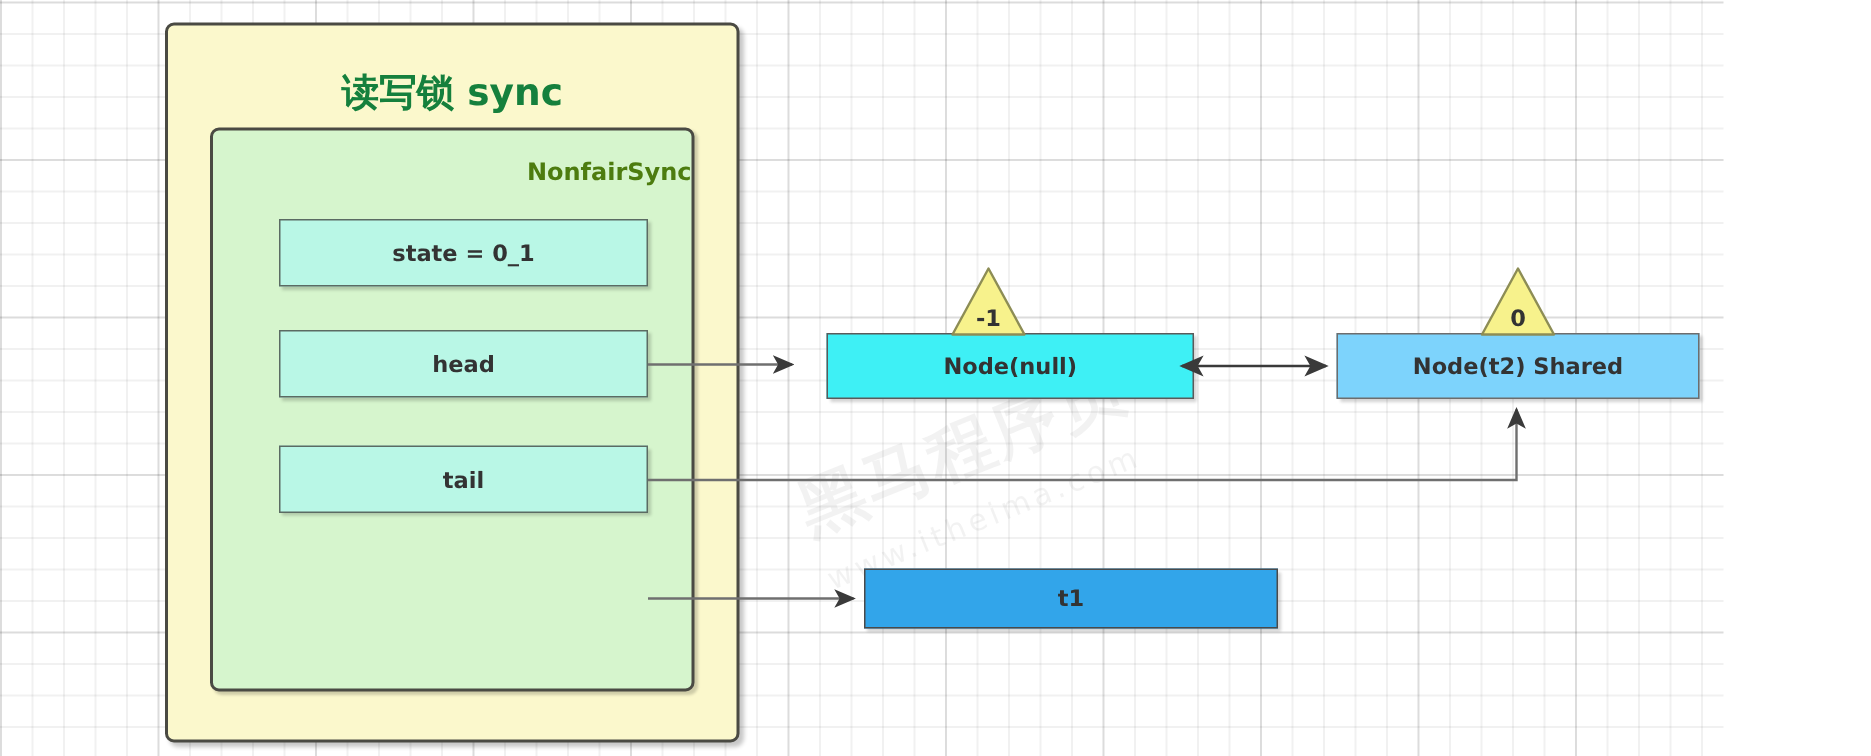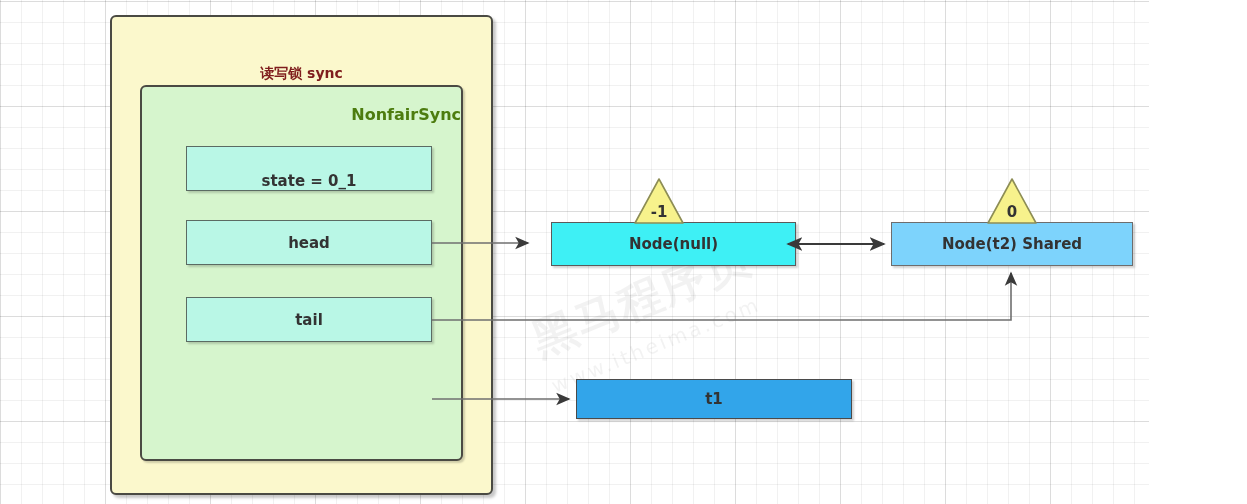--- a/index.html
+++ b/index.html
@@ -81,24 +81,23 @@
     border: 2px solid #4a4a43;
     border-radius: 6px;
     box-shadow: 3px 3px 3px rgba(0,0,0,0.22);
   }
   #outer-sync-title {
     position: absolute;
     left: 0;
     top: 28px;
     width: 100%;
     text-align: center;
-    font-size: 14px;
-    font-weight: bold;
-    color: #7f1d1d;
-    margin-top: 20px;
+    font-size: 25px;
+    font-weight: bold;
+    color: #15803d;
   }
   #nonfair-sync {
     left: 140px;
     top: 85px;
     width: 323px;
     height: 376px;
     background: #d6f5cd;
     border: 2px solid #4a4a43;
     border-radius: 6px;
     display: block;
@@ -116,21 +115,21 @@
   .field-box {
     position: absolute;
     left: 186px;
     width: 246px;
     height: 45px;
     background: #b9f7e6;
     border: 1.5px solid #5b6b63;
     font-size: 15px;
     font-weight: bold;
   }
-  #field-state { top: 146px; align-items: flex-end; }
+  #field-state { top: 146px; }
   #field-head  { top: 220px; }
   #field-tail  { top: 297px; }
   #field-owner { top: 376px; }
 
   #node-null {
     left: 535px;
     top: 222px;
     width: 245px;
     height: 44px;
     background: #3ef0f5;

